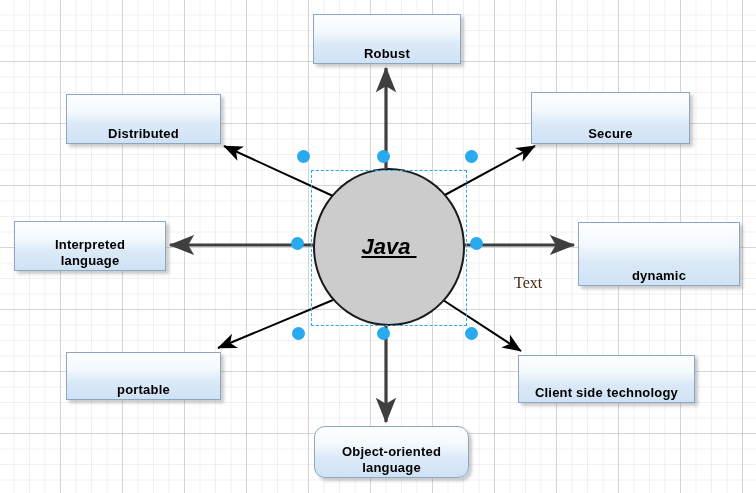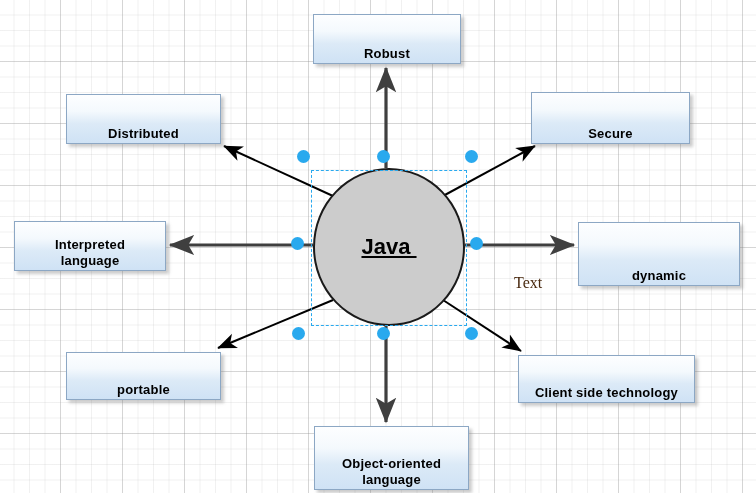--- a/index.html
+++ b/index.html
@@ -68,20 +68,21 @@
     height: 158px;
     border-radius: 50%;
     background: #cccccc;
     border: 2px solid #1a1a1a;
     box-sizing: border-box;
     display: flex;
     flex-direction: column;
     align-items: center;
     justify-content: center;
     z-index: 4;
+    font-style: italic;
   }
   .center-shape .line {
     font-size: 22px;
     font-weight: bold;
     color: #000;
     text-decoration: underline;
     text-underline-offset: 2px;
     line-height: 1.12;
     white-space: pre;
   }
@@ -170,21 +171,21 @@
   </div>
 
   <div class="node" style="left:66px; top:352px; width:155px; height:48px;">
     <span>portable</span>
   </div>
 
   <div class="node" style="left:518px; top:355px; width:177px; height:48px;">
     <span>Client side technology</span>
   </div>
 
-  <div class="node" style="left:314px; top:426px; width:155px; height:64px;">
+  <div class="node" style="left:314px; top:426px; width:155px; height:52px;border-radius:11px;">
     <span>
       <span>Object-oriented</span><br>
       <span>language</span>
     </span>
   </div>
 
   <div class="center-shape">
     <div class="line">Java </div>
   </div>
 

